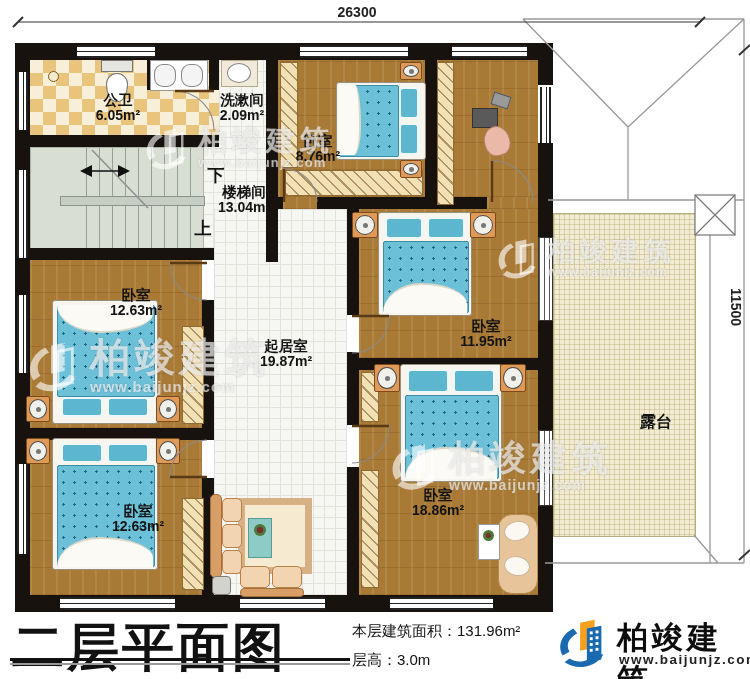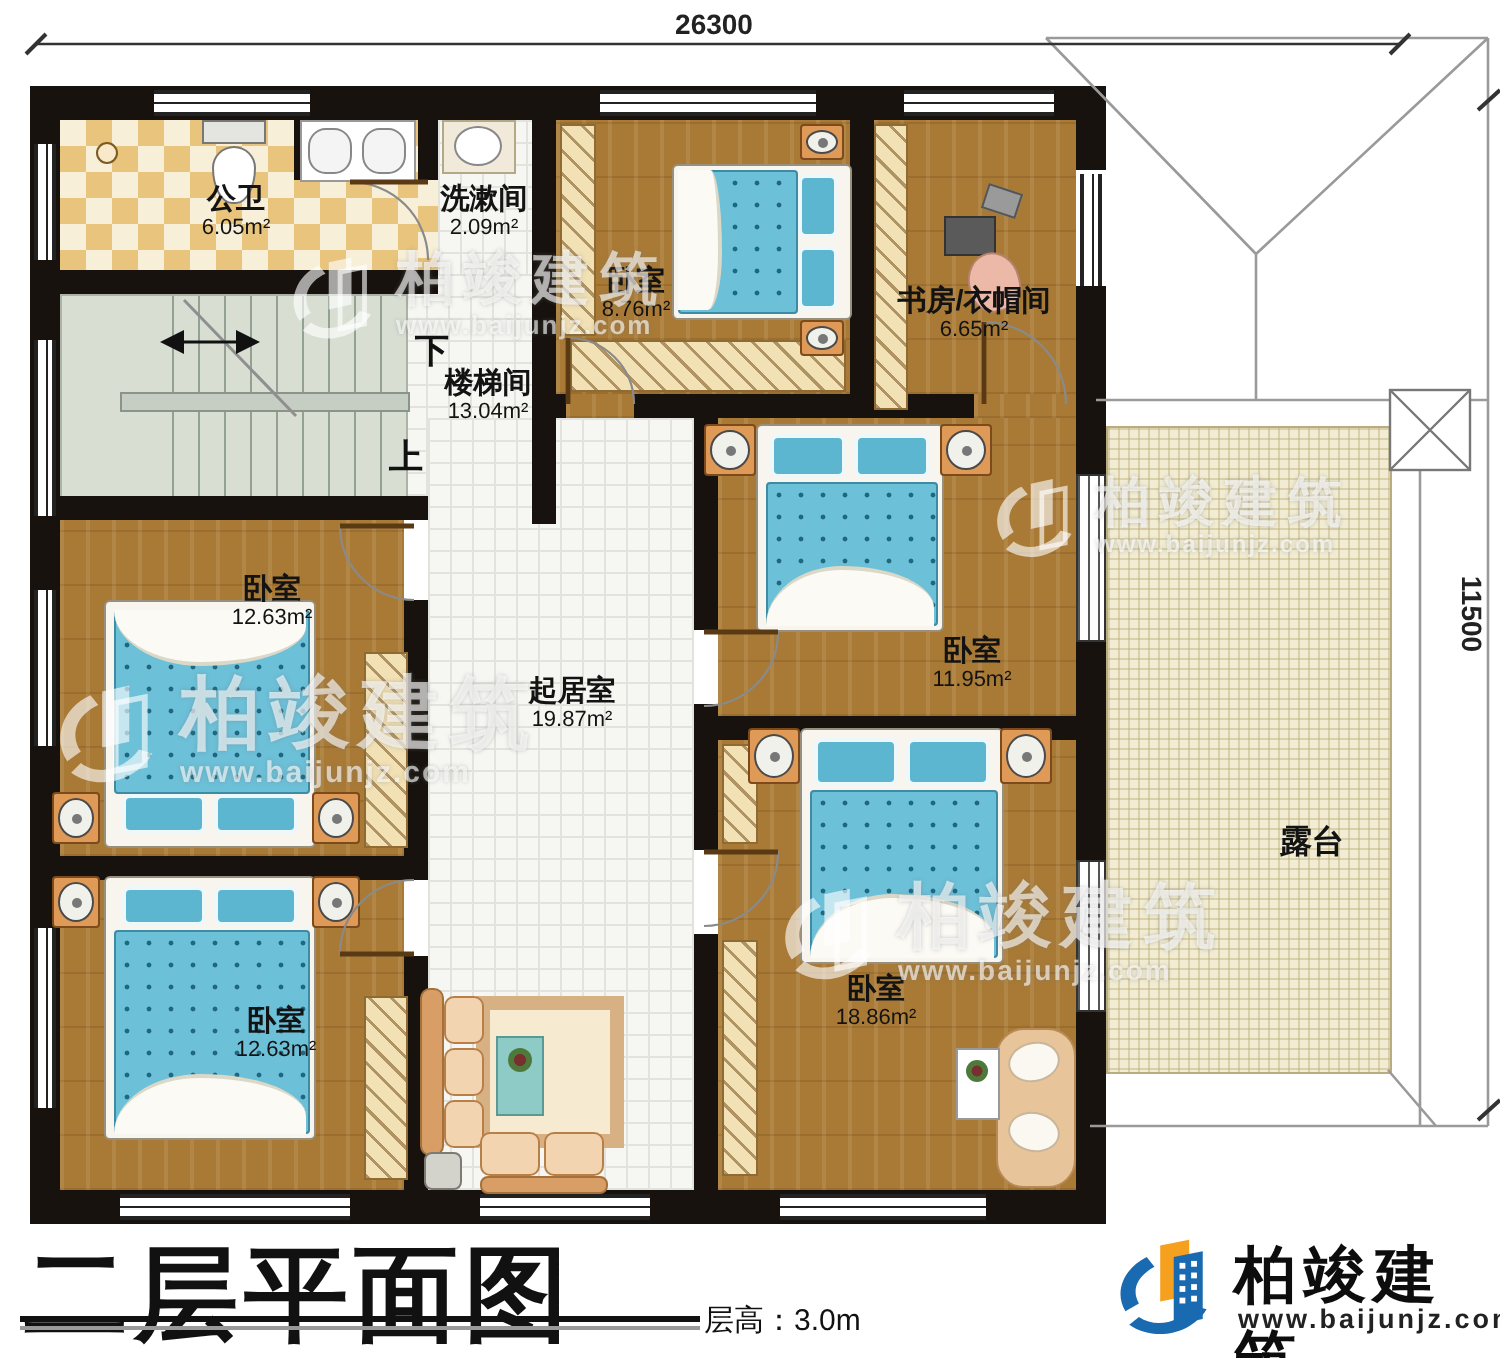--- a/index.html
+++ b/index.html
@@ -37,21 +37,21 @@
     background-image:radial-gradient(rgba(18,88,112,.85) 1px,transparent 1.4px);background-size:11px 11px;}
   .sheetL{position:absolute;background:#fbfaf5;border-right:2px solid #dbd8c8;border-radius:0 45% 55% 0/0 100% 70% 0;}
   .sheetT{position:absolute;background:#fbfaf5;border-bottom:2px solid #dbd8c8;border-radius:0 0 55% 45%/0 0 70% 100%;}
   .sheetB{position:absolute;background:#fbfaf5;border-top:2px solid #dbd8c8;border-radius:45% 55% 0 0/100% 70% 0 0;}
   .pillow{position:absolute;background:#5db6d0;border:2px solid #eef7fa;border-radius:4px;box-sizing:border-box;}
   .stand{position:absolute;background:#e09a58;border:1.5px solid #7c4a1b;border-radius:2px;box-sizing:border-box;}
   .lamp{position:absolute;inset:2px;background:#f1f1ec;border:1.5px solid #4a4a4a;border-radius:50%;}
   .lamp i{position:absolute;left:50%;top:50%;width:5px;height:5px;margin:-2.5px;background:#777;border-radius:50%;display:block;}
   .label{position:absolute;transform:translateX(-50%);text-align:center;color:#131313;white-space:nowrap;z-index:30;}
   .label .nm{font-weight:bold;font-size:14.5px;line-height:1.12;}
-  .label .ar{font-weight:normal;font-size:11px;line-height:1.1;}
+  .label .ar{font-weight:bold;font-size:14px;line-height:1.1;}
   .stxt{position:absolute;transform:translateX(-50%);font-weight:bold;font-size:17px;color:#111;z-index:30;}
   .dim{position:absolute;transform:translateX(-50%);font-weight:bold;font-size:14px;color:#222;z-index:30;}
   .dimr{transform:translate(-50%,-50%) rotate(90deg);}
   .wm{position:absolute;display:flex;align-items:center;gap:6px;color:rgba(255,255,255,.62);
       text-shadow:0 0 2px rgba(120,120,120,.38);z-index:40;pointer-events:none;}
   .wm .cn{font-weight:bold;letter-spacing:5px;line-height:1;}
   .wm .url{font-weight:bold;letter-spacing:1px;line-height:1.3;}
   .overlay{position:absolute;left:0;top:0;z-index:25;pointer-events:none;}
   .fixt{position:absolute;box-sizing:border-box;}
   .tb-title{position:absolute;left:12px;top:613px;font-size:52px;font-weight:bold;color:#111;letter-spacing:3px;z-index:30;}
@@ -307,24 +307,20 @@
       <div class="ar">6.05m²</div>
     </div>
   <div class="label" style="left:242px;top:92px">
       <div class="nm">洗漱间</div>
       <div class="ar">2.09m²</div>
     </div>
   <div class="label" style="left:318px;top:133px">
       <div class="nm">卧室</div>
       <div class="ar">8.76m²</div>
     </div>
-  <div class="label" style="left:487px;top:143px">
-      <div class="nm">书房/衣帽间</div>
-      <div class="ar">6.65m²</div>
-    </div>
   <div class="label" style="left:244px;top:184px">
       <div class="nm">楼梯间</div>
       <div class="ar">13.04m²</div>
     </div>
   <div class="label" style="left:136px;top:287px">
       <div class="nm">卧室</div>
       <div class="ar">12.63m²</div>
     </div>
   <div class="label" style="left:286px;top:338px">
       <div class="nm">起居室</div>
@@ -381,20 +377,21 @@
         <use href="#wmglyph"></use>
       </svg>
     <div>
         <div class="cn" style="font-size:36px">柏竣建筑</div>
         <div class="url" style="font-size:14px">www.baijunjz.com</div>
       </div>
   </div>
 
   <div class="tb-title">二层平面图</div>
   <div class="tb-underline"></div>
+  <div class="tb-area">本层建筑面积：131.96m²</div>
   <div class="tb-h">层高：3.0m</div>
 
   <svg class="abs" style="left:552px;top:615px" width="62" height="58" viewBox="0 0 64 60">
     <path d="M22,14 C10,20 5,32 11,42 L18,38 C14,31 17,24 26,19 Z" fill="#1a6ab2"></path>
     <path d="M13,49 C26,58 45,54 53,41 L46,39 C39,48 27,51 18,45 Z" fill="#1a6ab2"></path>
     <polygon points="29,8 44,5 44,34 29,37" fill="#f5a01f"></polygon>
     <polygon points="36,14 51,11 51,46 36,49" fill="#1a6ab2"></polygon>
     <g fill="#fff">
       <rect x="39" y="17" width="3" height="3"></rect>
         <rect x="45" y="16" width="3" height="3"></rect>

